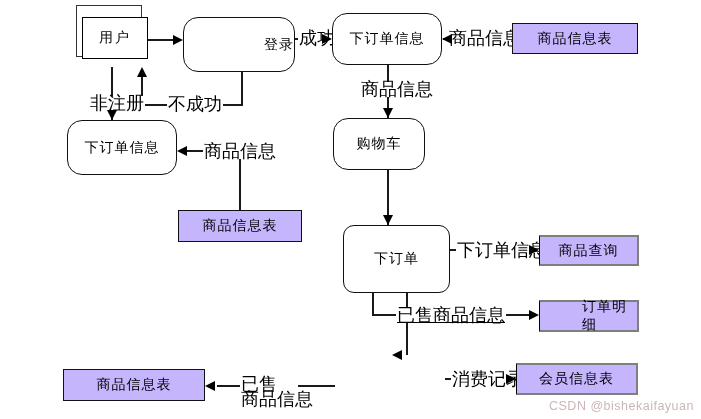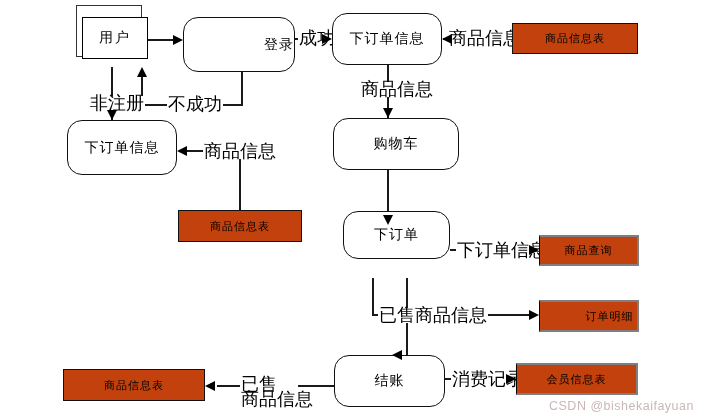--- a/index.html
+++ b/index.html
@@ -7,24 +7,24 @@
     position:relative;width:701px;height:419px;background:#fff;overflow:hidden;
     font-family:"Liberation Sans","DejaVu Sans",sans-serif;color:#000;
   }
   .process{
     position:absolute;box-sizing:border-box;background:#fff;
     border:1.5px solid #111;border-radius:15px;
     display:flex;align-items:center;justify-content:center;
     font-size:14px;letter-spacing:1px;z-index:3;
   }
   .store{
-    position:absolute;box-sizing:border-box;background:#c2410c;
+    position:absolute;box-sizing:border-box;background:#c4b5fd;
     border:1.3px solid #111;
     display:flex;align-items:center;justify-content:center;
-    font-size:11px;letter-spacing:1px;z-index:3;
+    font-size:14px;letter-spacing:1px;z-index:3;
   }
   .store-gray{
     border:2px solid #7f7f7f;border-left:1.5px solid #000;
   }
   .entity-back{
     position:absolute;box-sizing:border-box;background:#fff;
     border:1px solid #333;z-index:2;
   }
   .entity{
     position:absolute;box-sizing:border-box;background:#fff;
@@ -60,28 +60,25 @@
 
   <div class="process" style="left:183px;top:17px;width:112px;height:55px;justify-content:flex-end;">
     <span>登录</span>
   </div>
   <div class="process" style="left:332px;top:13px;width:110px;height:52px;">
     <span>下订单信息</span>
   </div>
   <div class="process" style="left:67px;top:120px;width:110px;height:55px;">
     <span>下订单信息</span>
   </div>
-  <div class="process" style="left:333px;top:118px;width:126px;height:52px;">
+  <div class="process" style="left:333px;top:118px;width:92px;height:52px;">
     <span>购物车</span>
   </div>
-  <div class="process" style="left:343px;top:211px;width:107px;height:48px;">
+  <div class="process" style="left:343px;top:225px;width:107px;height:68px;border-radius:11px;">
     <span>下订单</span>
-  </div>
-  <div class="process" style="left:334px;top:355px;width:111px;height:52px;">
-    <span>结账</span>
   </div>
 
   <div class="store" style="left:512px;top:23px;width:126px;height:31px;">
     <span>商品信息表</span>
   </div>
   <div class="store" style="left:178px;top:210px;width:124px;height:32px;">
     <span>商品信息表</span>
   </div>
   <div class="store store-gray" style="left:539px;top:235px;width:100px;height:31px;">
     <span>商品查询</span>
@@ -128,21 +125,21 @@
   <div class="hline" style="left:183px;top:150px;width:57px;"></div>
   <div class="flbl" style="left:203px;top:144px;">商品信息</div>
   <div class="arr arr-l" style="left:177px;top:146px;"></div>
 
   <div class="hline" style="left:450px;top:249px;width:85px;"></div>
   <div class="flbl" style="left:456px;top:243px;">下订单信息</div>
   <div class="arr arr-r" style="left:529px;top:245px;"></div>
 
   <div class="vline" style="left:372px;top:278px;height:37px;"></div>
   <div class="hline" style="left:372px;top:314px;width:163px;"></div>
-  <div class="flbl" style="left:378px;top:308px;">已售商品信息</div>
+  <div class="flbl" style="left:396px;top:308px;text-decoration:underline;">已售商品信息</div>
   <div class="arr arr-r" style="left:529px;top:310px;"></div>
 
   <div class="vline" style="left:406px;top:278px;height:77px;"></div>
   <div class="arr arr-l" style="left:392px;top:350px;"></div>
 
   <div class="hline" style="left:445px;top:378px;width:71px;"></div>
   <div class="flbl" style="left:451px;top:372px;">消费记录</div>
   <div class="arr arr-r" style="left:506px;top:374px;"></div>
 
   <div class="hline" style="left:217px;top:385px;width:118px;"></div>

